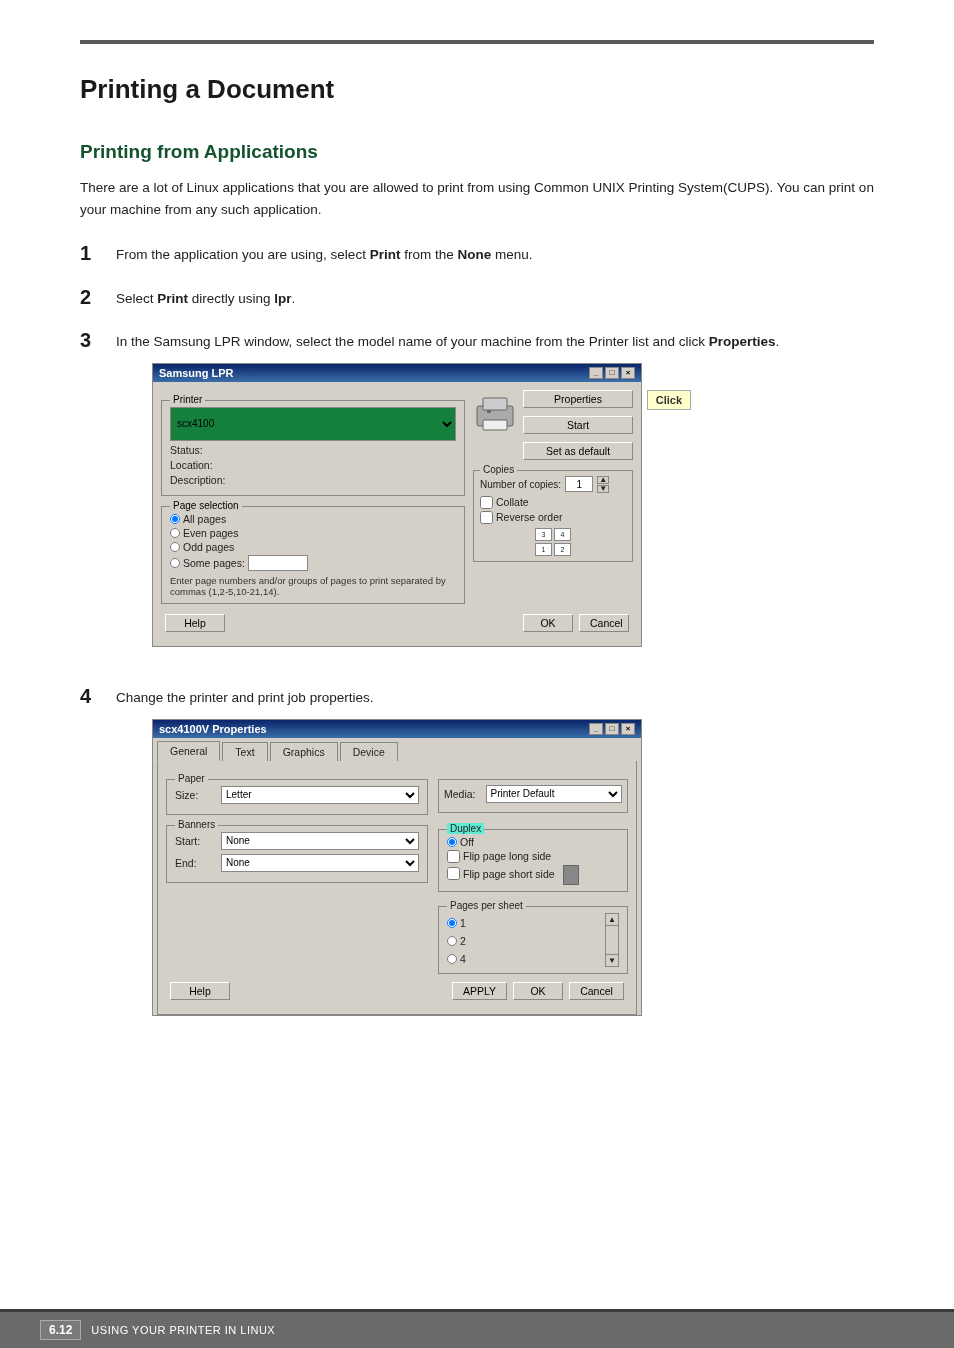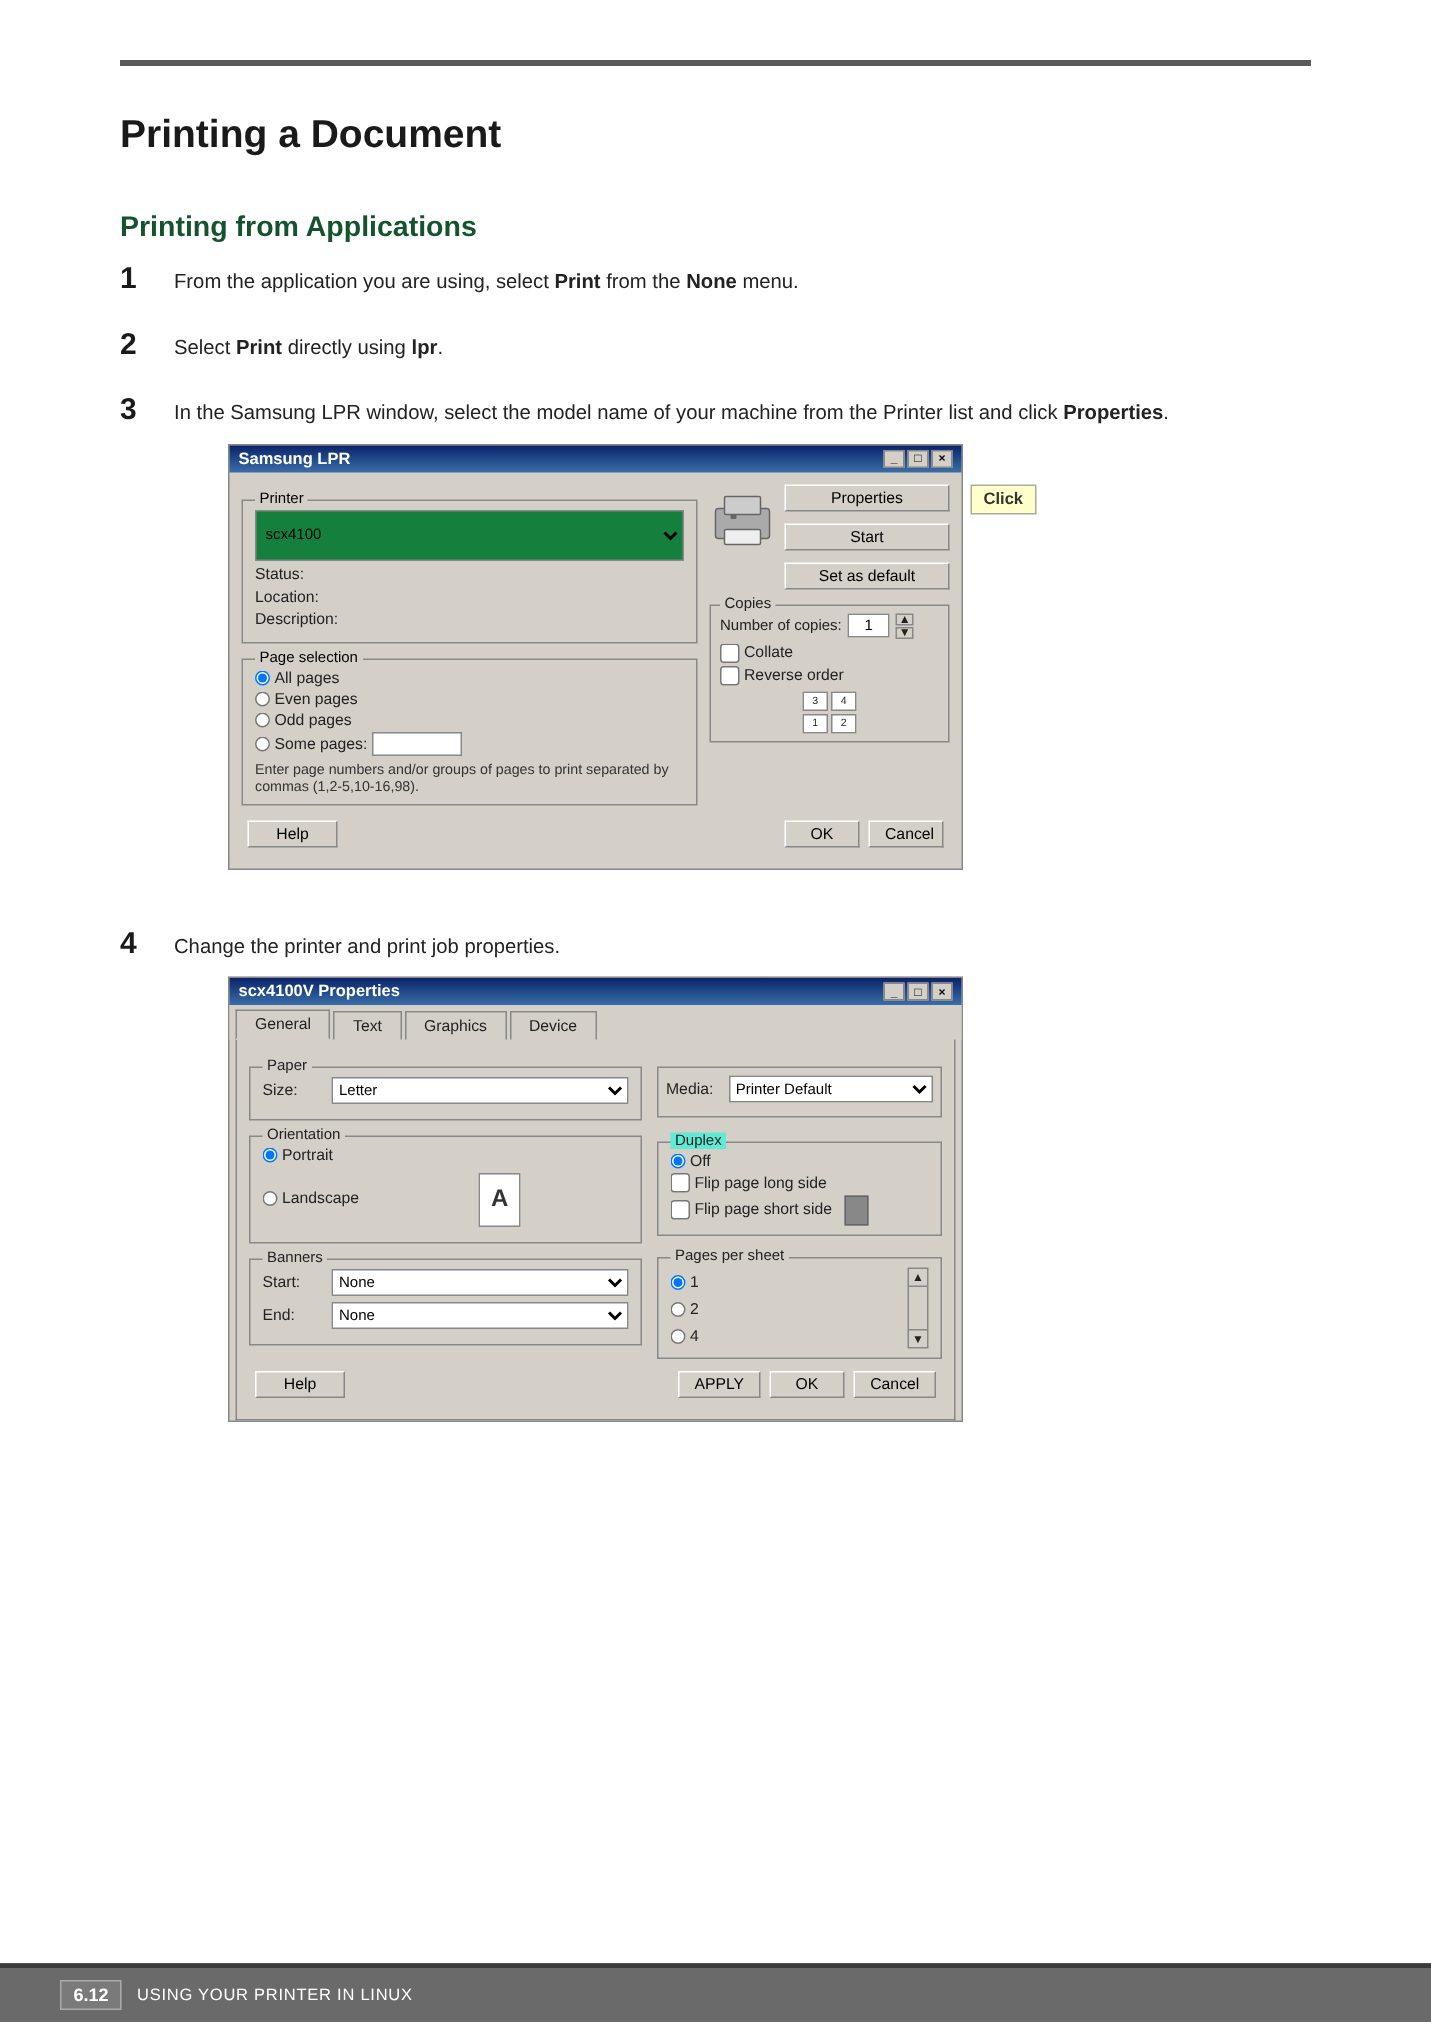--- a/index.html
+++ b/index.html
@@ -360,20 +360,21 @@
 </head>
 <body>
 
 <div class="page-container">
   <div class="top-rule"></div>
 
   <h1 class="page-title">Printing a Document</h1>
 
   <h2 class="section-title">Printing from Applications</h2>
 
+  <p class="intro-text">There are a lot of Linux applications that you are allowed to print from using Common UNIX Printing System(CUPS). You can print on your machine from any such application.</p>
 
   <ul class="steps-list">
 
     <li class="step-item">
       <span class="step-number">1</span>
       <span class="step-text">
         From the application you are using, select <b>Print</b> from the <b>None</b> menu.
       </span>
     </li>
 
@@ -435,21 +436,21 @@
                   </div>
                   <div class="win-radio">
                     <input type="radio" name="pagesel" style="">
                     <span>Odd pages</span>
                   </div>
                   <div class="win-radio">
                     <input type="radio" name="pagesel" style="">
                     <span>Some pages:</span>
                     <input type="text" style="width: 60px; height: 16px; border: 1px solid rgb(136, 136, 136); font-size: 10px;">
                   </div>
-                  <p class="win-note">Enter page numbers and/or groups of pages to print separated by commas (1,2-5,10-16,98).</p>
+                  <p class="win-note">Enter page numbers and/or groups of pages to print separated by commas (1,2-5,10-21,14).</p>
                 </div>
               </div>
 
               <div class="lpr-right">
                 <div style="display:flex; align-items:flex-start; gap:6px; margin-bottom:4px; position:relative;">
 
                   <div style="display:flex; flex-direction:column; align-items:center; margin-top:6px;">
                     <svg width="44" height="36" viewBox="0 0 44 36">
                       <rect x="4" y="10" width="36" height="20" rx="2" fill="#aaa" stroke="#666" stroke-width="1"></rect>
                       <rect x="10" y="2" width="24" height="12" rx="1" fill="#ccc" stroke="#666" stroke-width="1"></rect>
@@ -539,34 +540,20 @@
                 <div class="prop-group" style="margin-top:10px;">
                   <span class="prop-group-label">Paper</span>
                   <div class="prop-row">
                     <span class="prop-label">Size:</span>
                     <select class="prop-select">
                       <option>Letter</option>
                     </select>
                   </div>
                 </div>
 
-                <div class="prop-group" style="margin-top:10px;">
-                  <span class="prop-group-label">Orientation</span>
-                  <div class="win-radio">
-                    <input type="radio" name="orientation" checked="" style="">
-                    <span>Portrait</span>
-                  </div>
-                  <div style="display:flex; align-items:center; gap:8px;">
-                    <div class="win-radio">
-                      <input type="radio" name="orientation" style="">
-                      <span>Landscape</span>
-                    </div>
-                    <div class="A-box">A</div>
-                  </div>
-                </div>
 
                 <div class="prop-group" style="margin-top:10px;">
                   <span class="prop-group-label">Banners</span>
                   <div class="prop-row">
                     <span class="prop-label">Start:</span>
                     <select class="prop-select">
                       <option>None</option>
                     </select>
                   </div>
                   <div class="prop-row">

